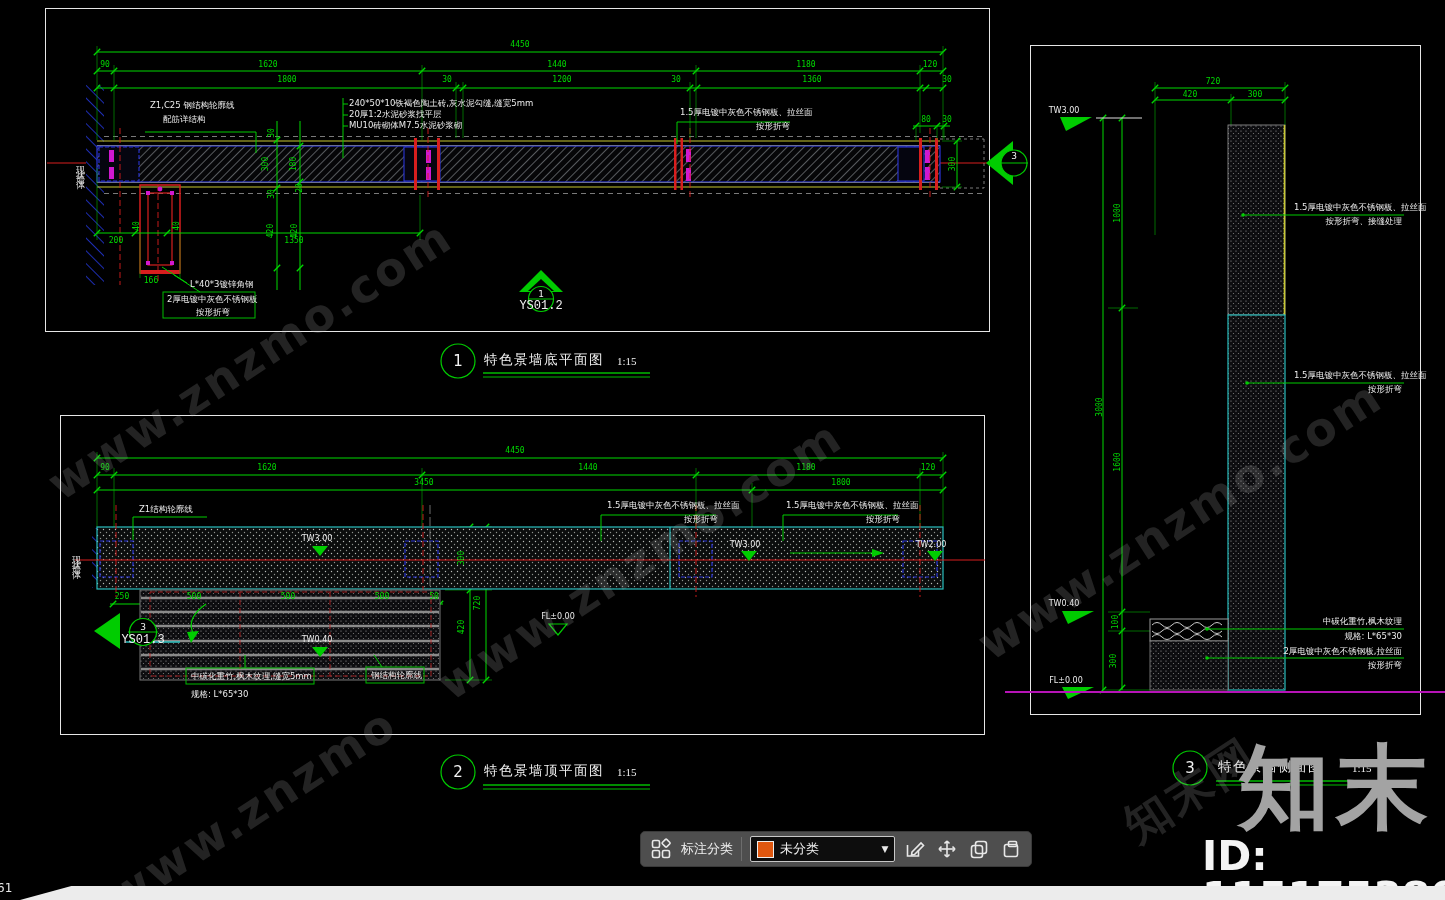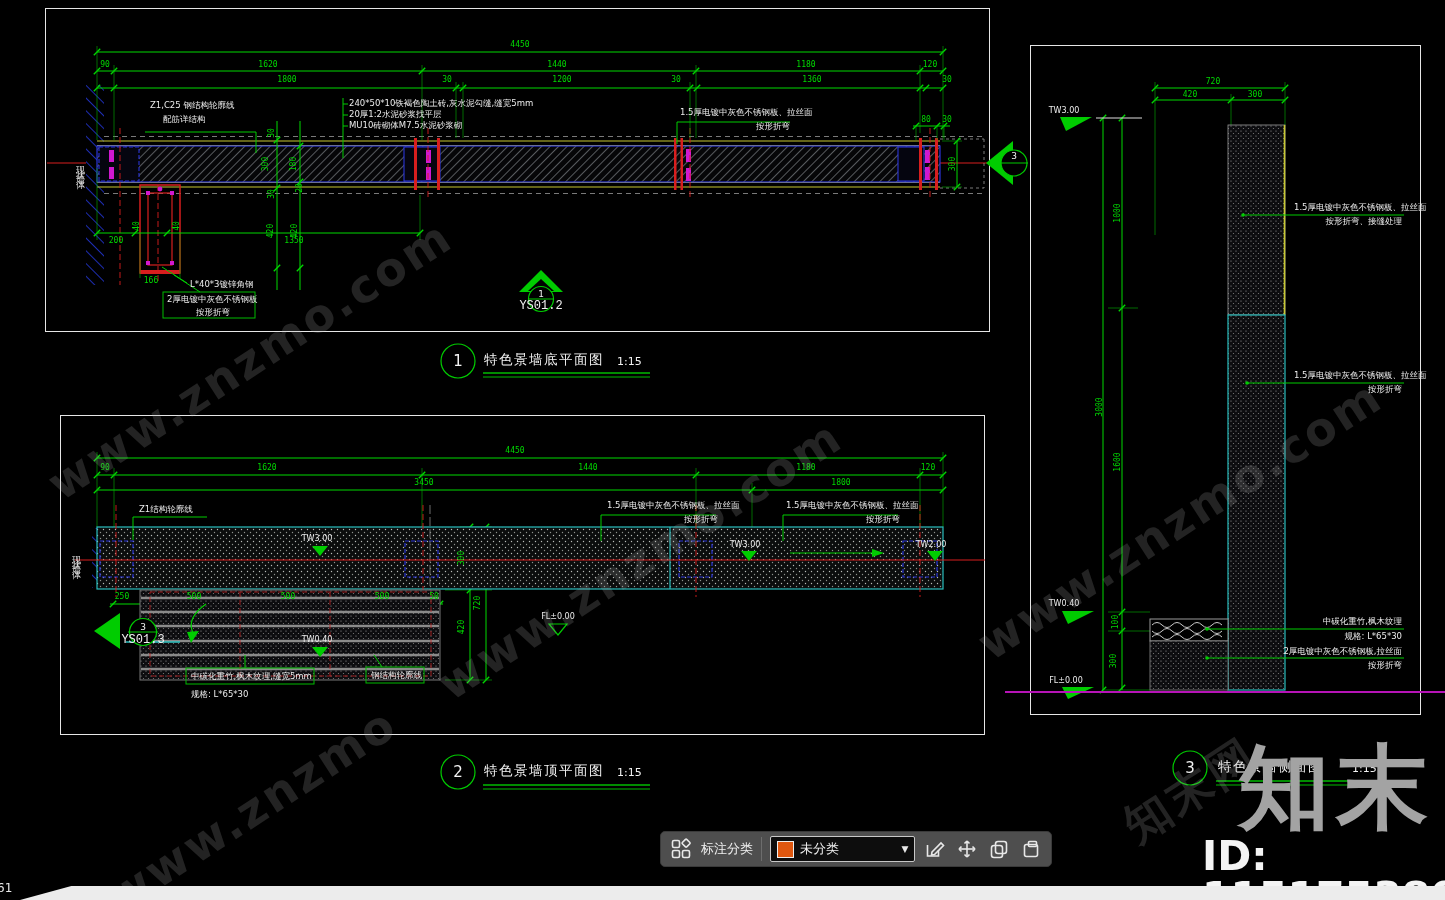--- a/index.html
+++ b/index.html
@@ -9,26 +9,26 @@
   
   .lb{position:absolute;white-space:nowrap;line-height:1;transform:translate(-50%,-50%);}
   .lb-dim{color:#00d900;font-family:"DejaVu Sans Mono",monospace;font-size:8px;}
   .lb-note{color:#ececec;font-size:8.5px;transform:translate(0,-50%);}
   .lb-right{transform:translate(-100%,-50%);}
   .lb-wt{color:#ececec;font-size:8px;}
   .lb-num{color:#f2f2f2;font-size:15px;}
   .lb-mknum{color:#f2f2f2;font-size:9px;}
   .lb-mktxt{color:#f2f2f2;font-size:12px;font-family:Liberation Mono, monospace;}
   .lb-title{color:#f2f2f2;font-size:13.5px;letter-spacing:1.5px;transform:translate(0,-50%);}
-  .lb-scale{color:#f2f2f2;font-size:11px;transform:translate(0,-50%);}
+  .lb-scale{color:#f2f2f2;font-size:11px;transform:translate(0,-50%);font-family:Liberation Serif, serif;}
   .lb-vert{writing-mode:vertical-rl;text-orientation:upright;color:#e0e0e0;font-size:9px;
            letter-spacing:5px;}
   .lb-wm{color:rgba(175,175,175,0.20);font-weight:700;letter-spacing:3px;font-size:46px;}
   
-  .toolbar{position:absolute;left:660px;top:831px;width:392px;height:36px;background:#4e4e4e;
+  .toolbar{position:absolute;left:640px;top:831px;width:392px;height:36px;background:#4e4e4e;
            border:1px solid #3a3a3a;border-radius:5px;display:flex;align-items:center;
            box-sizing:border-box;padding:12px 8px;gap:8px;}
   .tb-icon{display:inline-flex;align-items:center;justify-content:center;width:24px;height:24px;}
   .tb-label{color:#f0f0f0;font-size:13px;white-space:nowrap;}
   .tb-sep{width:1px;height:24px;background:#6d6d6d;}
   .tb-dropdown{display:flex;align-items:center;gap:6px;background:#0d0d0d;border:1px solid #c8c8c8;
                border-radius:2px;height:26px;width:146px;box-sizing:border-box;padding:0 6px;}
   .tb-swatch{width:15px;height:15px;border:1px solid #eee;flex:0 0 auto;}
   .tb-dd-value{color:#f0f0f0;font-size:13px;flex:1;}
   .tb-caret{color:#e8e8e8;font-size:9px;}

